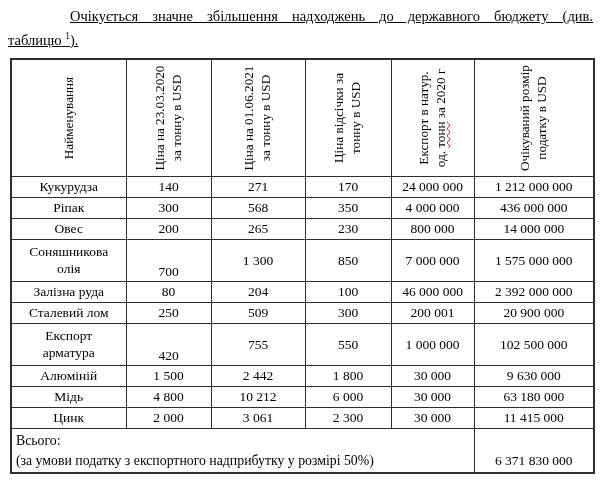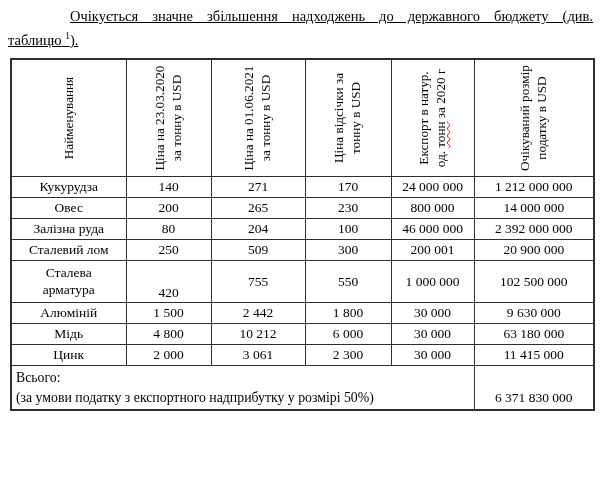--- a/index.html
+++ b/index.html
@@ -98,45 +98,61 @@
     <tbody>
       <tr>
         <td class="c-name">Кукурудза</td>
         <td>140</td>
         <td>271</td>
         <td>170</td>
         <td>24 000 000</td>
         <td>1 212 000 000</td>
       </tr>
       <tr>
+        <td class="c-name">Ріпак</td>
+        <td>300</td>
+        <td>568</td>
+        <td>350</td>
+        <td>4 000 000</td>
+        <td>436 000 000</td>
+      </tr>
+      <tr>
         <td class="c-name">Овес</td>
         <td>200</td>
         <td>265</td>
         <td>230</td>
         <td>800 000</td>
         <td>14 000 000</td>
+      </tr>
+      <tr class="tall">
+        <td class="c-name">Соняшникова олія</td>
+        <td class="vb">700</td>
+        <td>1 300</td>
+        <td>850</td>
+        <td>7 000 000</td>
+        <td>1 575 000 000</td>
       </tr>
       <tr>
         <td class="c-name">Залізна руда</td>
         <td>80</td>
         <td>204</td>
         <td>100</td>
         <td>46 000 000</td>
         <td>2 392 000 000</td>
       </tr>
       <tr>
         <td class="c-name">Сталевий лом</td>
         <td>250</td>
         <td>509</td>
         <td>300</td>
         <td>200 001</td>
         <td>20 900 000</td>
       </tr>
       <tr class="tall">
-        <td class="c-name">Сталева арматура</td>
+        <td class="c-name">Експорт арматура</td>
         <td class="vb">420</td>
         <td>755</td>
         <td>550</td>
         <td>1 000 000</td>
         <td>102 500 000</td>
       </tr>
       <tr>
         <td class="c-name">Алюміній</td>
         <td>1 500</td>
         <td>2 442</td>

